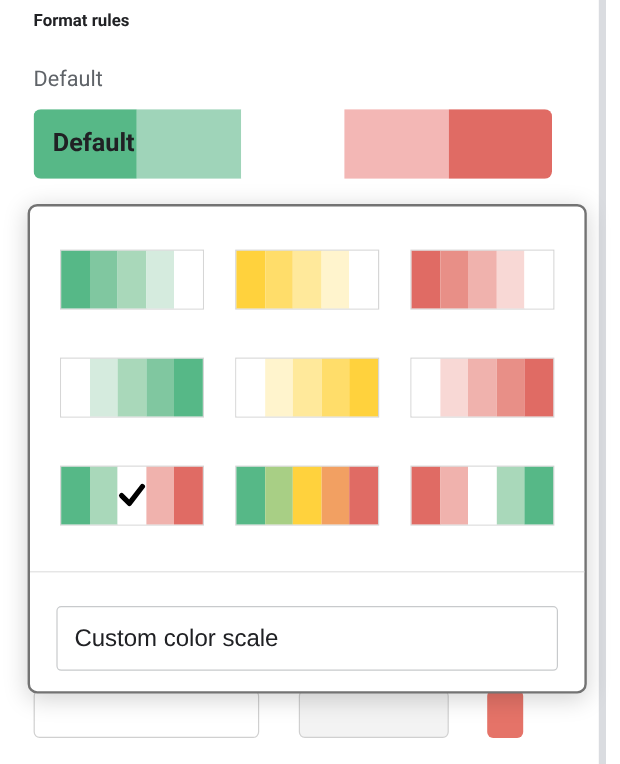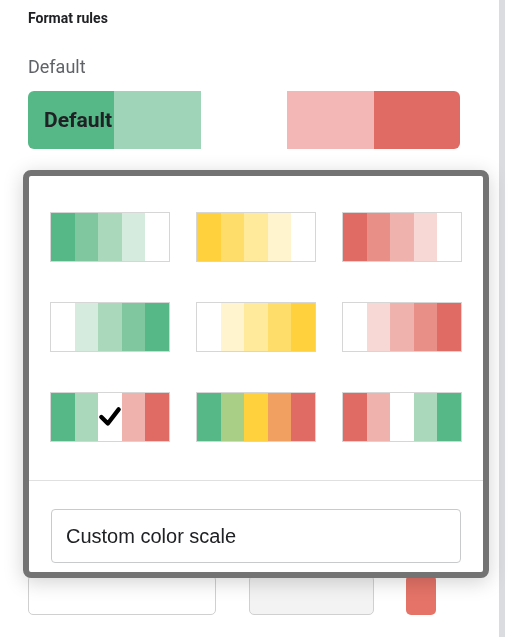--- a/index.html
+++ b/index.html
@@ -65,21 +65,21 @@
   }
   .hidden-box.b { width: 125px; background:#f3f3f3; }
   .hidden-box.c { width: 30px; background:#e57368; border:none;}
   .popup {
     position: absolute;
     left: 23px;
     top: 170px;
     width: 466px;
     height: 408px;
     background: #ffffff;
-    border: 6px solid #737373;
+    border: 2px solid #737373;
     border-radius: 8px;
     box-shadow: 0 4px 20px rgba(0,0,0,0.18);
     padding-top: 36px;
   }
   .grid {
     width: 100%;
     display: grid;
     grid-template-columns: repeat(3, 120px);
     grid-template-rows: repeat(3, 50px);
     column-gap: 26px;

